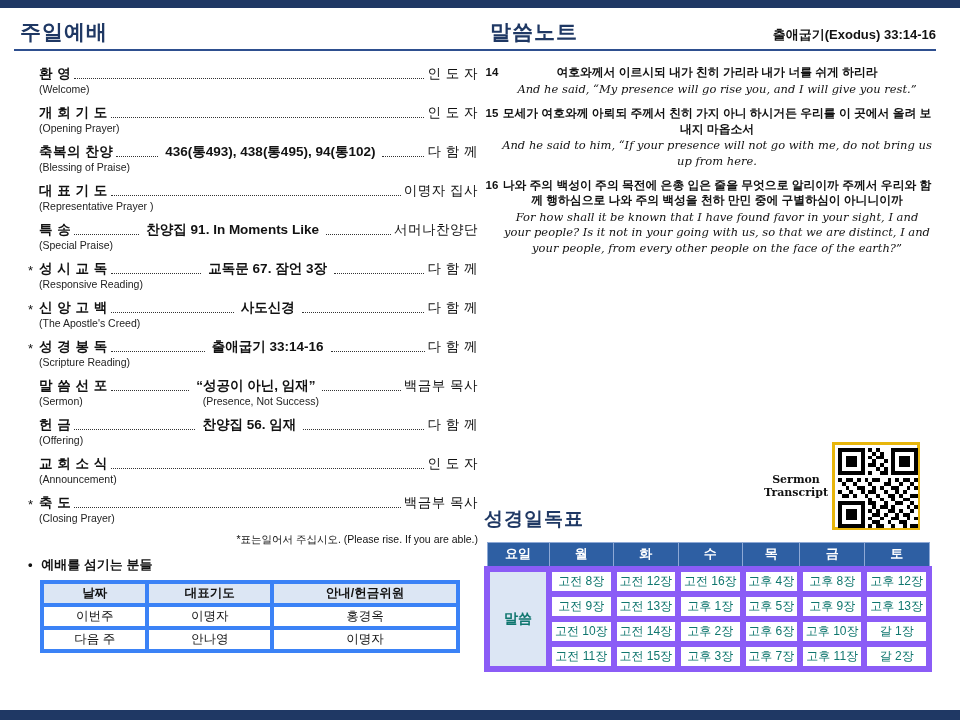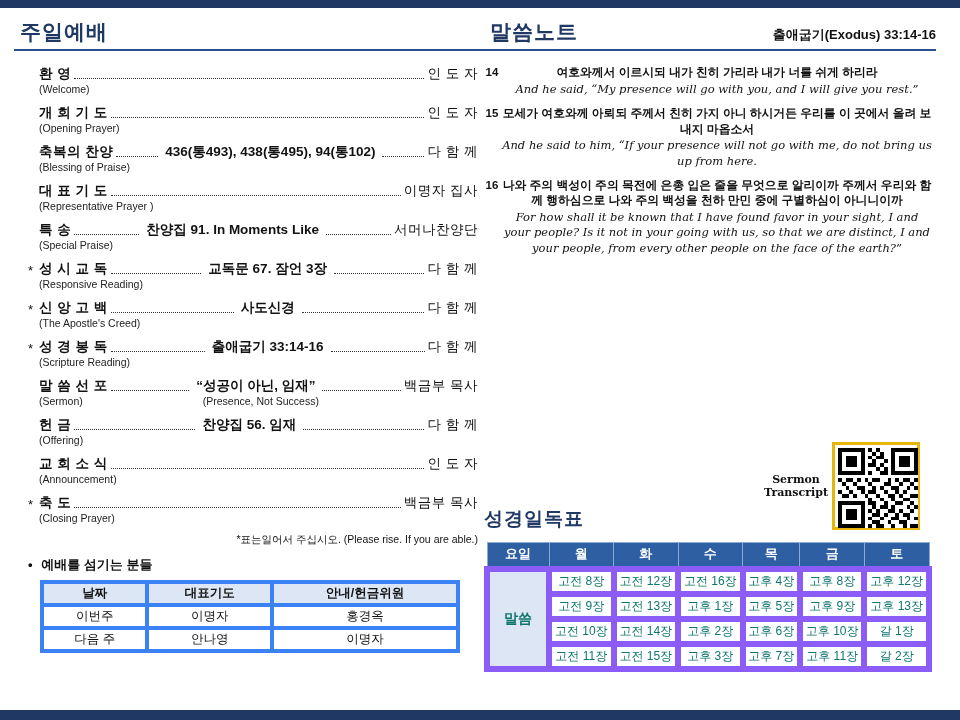--- a/index.html
+++ b/index.html
@@ -454,21 +454,21 @@
       <div class="col-title">말씀노트</div>
       <div class="ref">출애굽기(Exodus) 33:14-16</div>
     </div>
     <div class="title-rule"></div>
 
     <div class="verses">
       <div class="verse">
         <div class="vnum">14</div>
         <div class="vbody">
           <div class="vko">여호와께서 이르시되 내가 친히 가리라 내가 너를 쉬게 하리라</div>
-          <div class="ven">And he said, “My presence will go with you, and I will give you rest.”</div>
+          <div class="ven">And he said, “My presence will go rise you, and I will give you rest.”</div>
         </div>
       </div>
       <div class="verse">
         <div class="vnum">15</div>
         <div class="vbody">
           <div class="vko">모세가 여호와께 아뢰되 주께서 친히 가지 아니 하시거든 우리를 이 곳에서 올려 보내지 마옵소서</div>
           <div class="ven">And he said to him, “If your presence will not go with me, do not bring us up from here.</div>
         </div>
       </div>
       <div class="verse">

